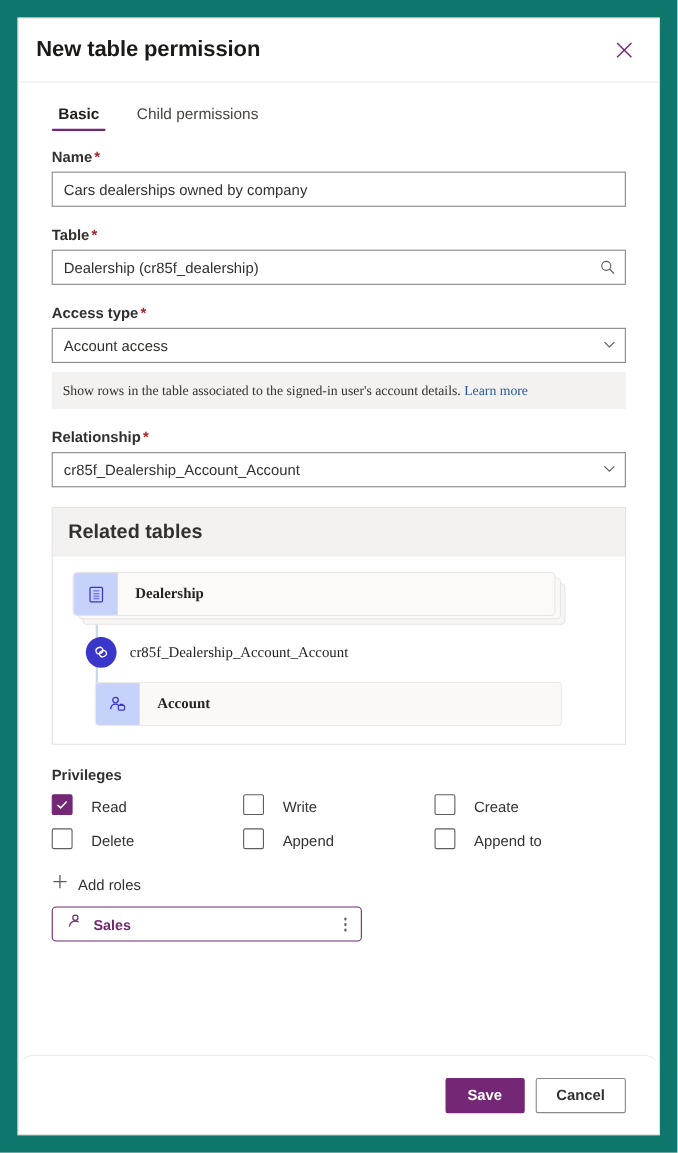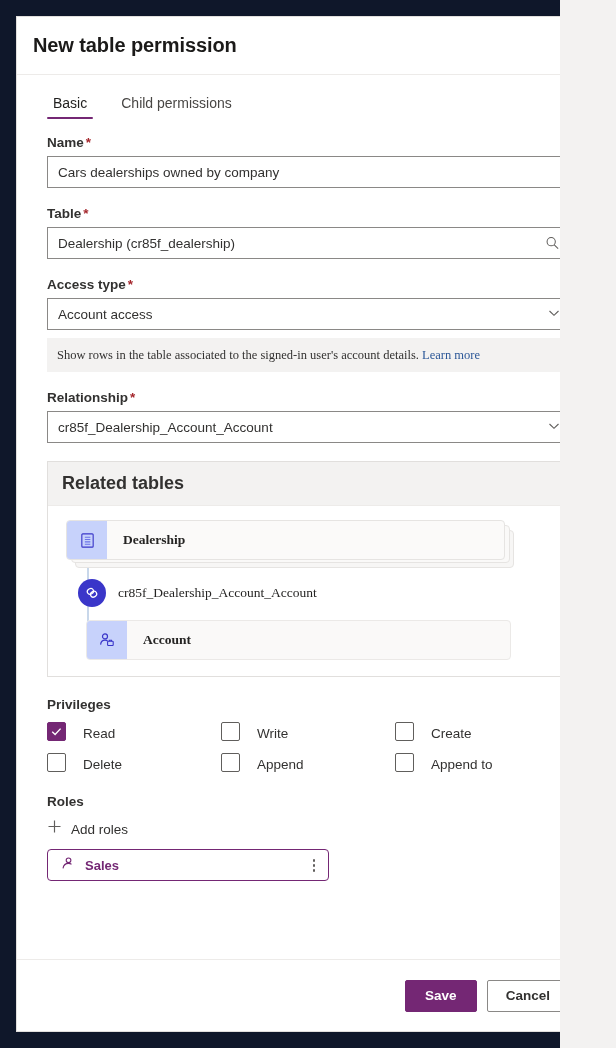--- a/index.html
+++ b/index.html
@@ -3,24 +3,24 @@
 <meta charset="utf-8">
 <style>
   * { box-sizing: border-box; }
   html, body {
     margin: 0;
     padding: 0;
     background: #f3f2f1;
     font-family: "Liberation Sans", sans-serif;
   }
   .screen {
-    width: 560px;
+    width: 616px;
     height: 1048px;
     position: relative;
-    background: #0f172a;
+    background: #0f766e;
     overflow: hidden;
   }
   .panel {
     position: absolute;
     left: 16px;
     top: 16px;
     width: 584px;
     height: 1016px;
     background: #ffffff;
     border: 1px solid #e1dfdd;
@@ -71,21 +71,21 @@
     font-size: 14px;
     color: #484644;
     padding-bottom: 8px;
     cursor: pointer;
     background: none;
     border: none;
     font-family: inherit;
   }
   .tab.active {
     color: #201f1e;
-    font-weight: 400;
+    font-weight: 700;
   }
   .tab.active::after {
     content: "";
     position: absolute;
     left: 0;
     right: 0;
     bottom: 0;
     height: 2px;
     background: #742774;
     border-radius: 1px;
@@ -362,20 +362,21 @@
   
   .footer {
     flex: 0 0 auto;
     border-top: 1px solid #edebe9;
     height: 72px;
     display: flex;
     align-items: center;
     justify-content: flex-end;
     gap: 10px;
     padding: 0 30px;
+    border-radius: 13px;
   }
   .btn {
     height: 32px;
     min-width: 72px;
     font-size: 13.5px;
     font-weight: 600;
     font-family: inherit;
     border-radius: 2px;
     cursor: pointer;
     padding: 0 18px;
@@ -548,21 +549,20 @@
             <span class="priv-text">Append</span>
           </label>
           <label class="priv-item">
             <span class="cbox"></span>
             <span class="priv-text">Append to</span>
           </label>
         </div>
       </div>
 
       <div>
-        <div class="section-label">Roles</div>
         <button class="add-roles">
           <span>
             <svg width="15" height="15" viewBox="0 0 16 16">
               <path d="M8 1.6 V14.4 M1.6 8 H14.4" stroke="#605e5c" stroke-width="1.25"></path>
             </svg>
           </span>
           <span>Add roles</span>
         </button>
         <div class="role-chip">
           <span>

